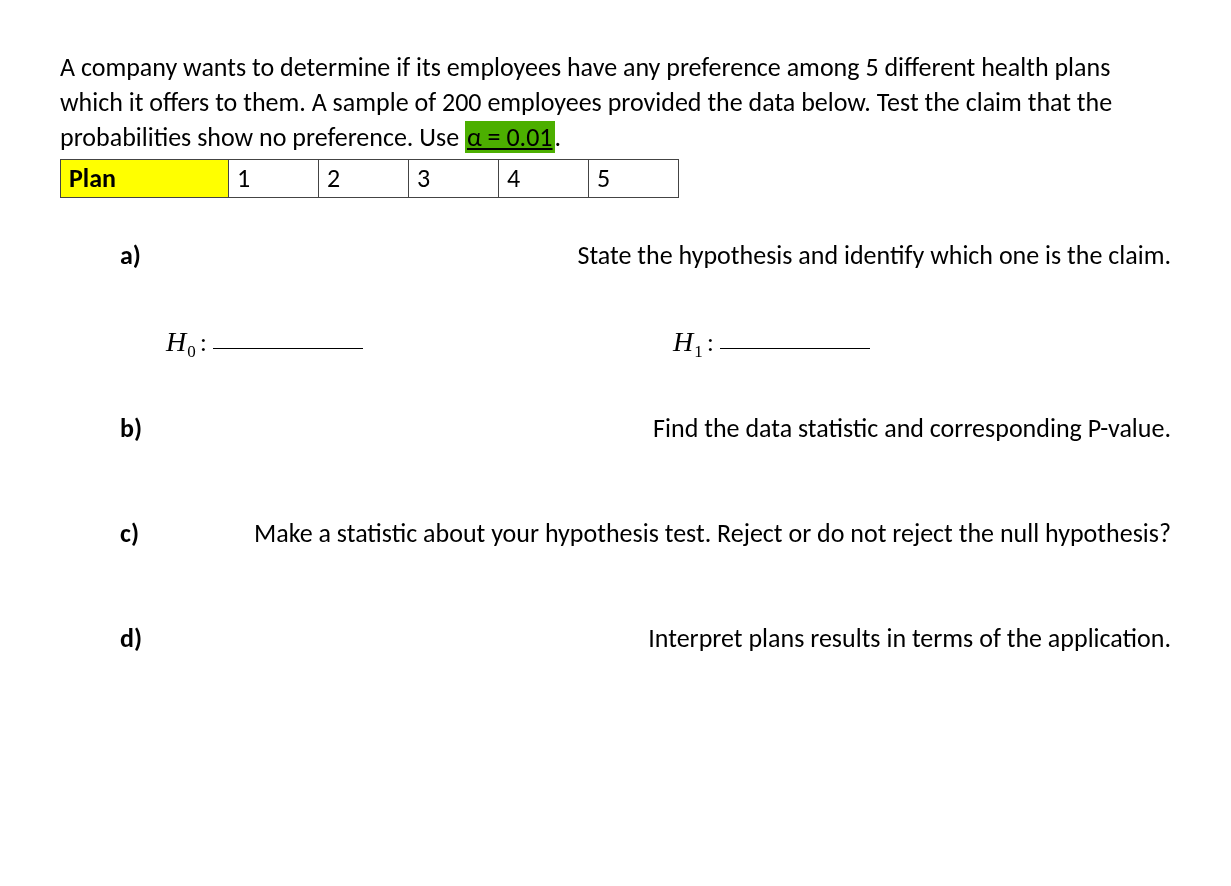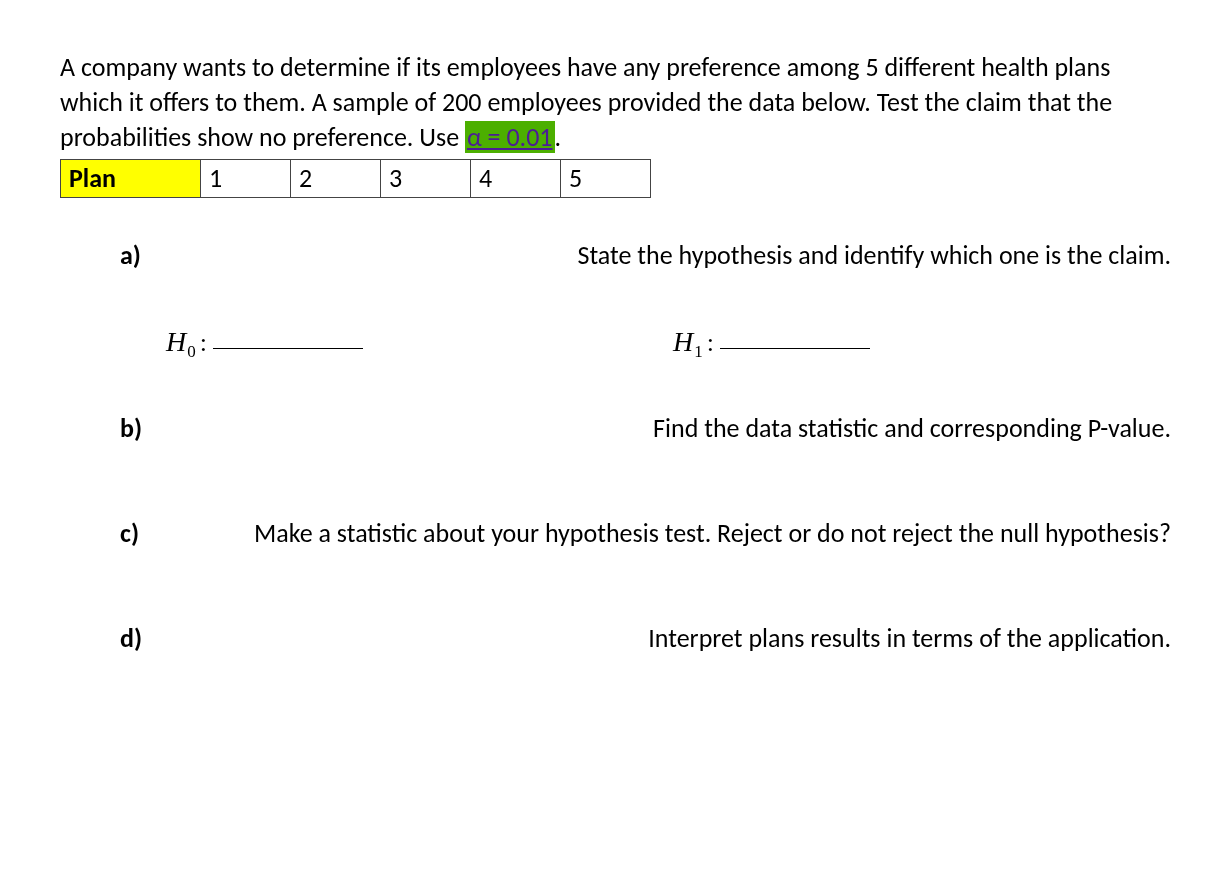--- a/index.html
+++ b/index.html
@@ -11,41 +11,41 @@
     padding: 50px 60px;
     width: 1231px;
     box-sizing: border-box;
     line-height: 1.35;
   }
   .problem-text {
     margin-bottom: 4px;
   }
   .alpha-highlight {
     background: #4CAF00;
-    color: #4c1d95;
+    color: #000000;
     padding: 0 2px;
     text-decoration: underline;
   }
   table.data-table {
     border-collapse: collapse;
     margin-top: 2px;
     margin-bottom: 40px;
   }
   table.data-table td, table.data-table th {
     border: 1px solid #444;
     padding: 1px 8px;
     font-size: 26px;
     text-align: left;
     height: 30px;
     box-sizing: border-box;
   }
   table.data-table th.row-header {
     background: #FFFF00;
     font-weight: bold;
-    width: 140px;
+    width: 168px;
     text-align: left;
   }
   table.data-table td {
     width: 90px;
   }
   .question-list {
     margin-left: 60px;
   }
   .question-item {
     display: flex;

